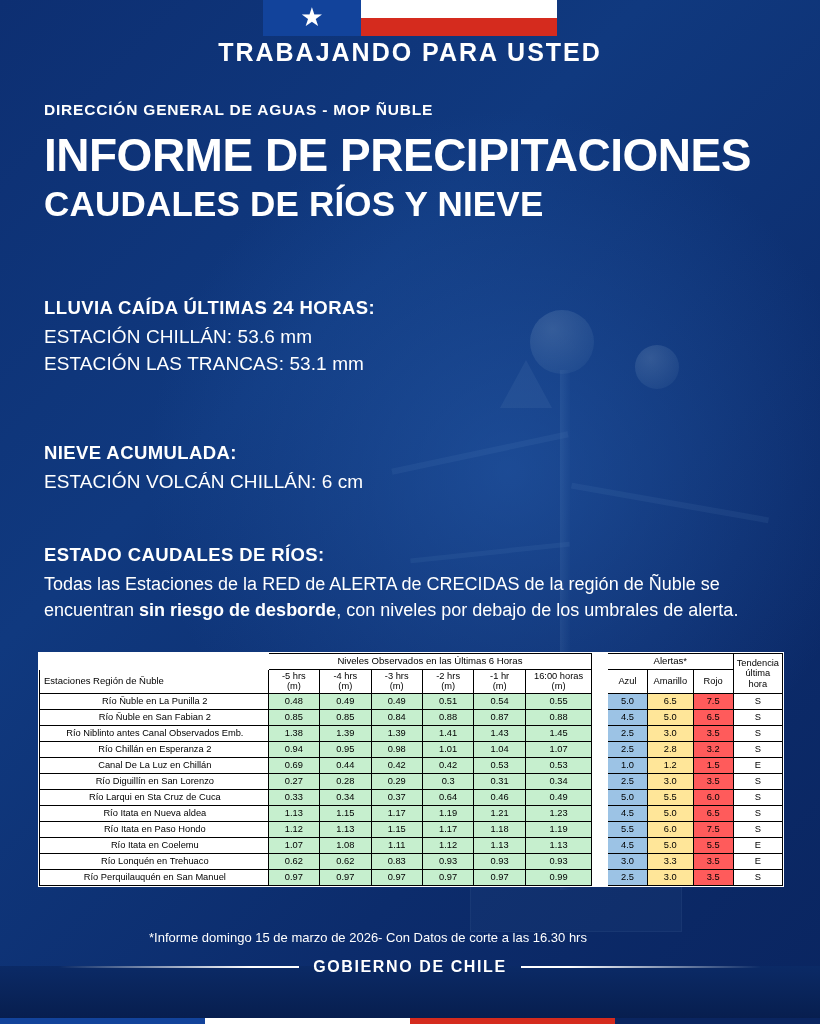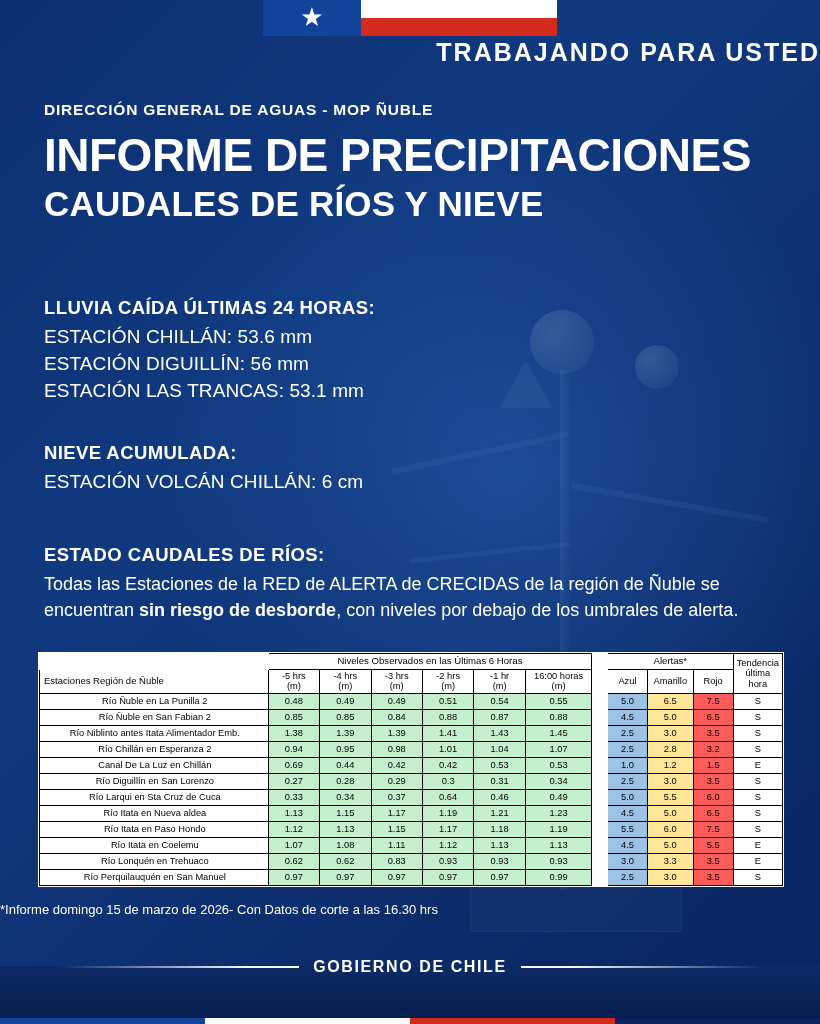--- a/index.html
+++ b/index.html
@@ -92,21 +92,21 @@
     flex-direction: column;
   }
   .flag-white { flex: 1; background: #ffffff; }
   .flag-red { flex: 1; background: #d52b1e; }
 
   .slogan {
     position: absolute;
     top: 38px;
     left: 0;
     width: 820px;
-    text-align: right;
+    text-align: center;
     color: #ffffff;
     font-size: 25px;
     font-weight: bold;
     letter-spacing: 2.0px;
   }
 
   
   .org {
     position: absolute;
     left: 44px;
@@ -207,22 +207,23 @@
   .cell-green { background: #c6efce !important; }
   .cell-blue  { background: #9cc3e5 !important; }
   .cell-yellow{ background: #ffe699 !important; }
   .cell-red   { background: #ff5b5b !important; }
   .nb { border: 1px solid #ffffff !important; background:#ffffff !important; }
 
   
   .footnote {
     position: absolute;
     left: 0;
-    top: 902px;
+    top: 930px;
     width: 736px;
+    text-align: center;
     color: #ffffff;
     font-size: 13px;
   }
   .footer-bar {
     position: absolute;
     left: 0;
     bottom: 0;
     width: 820px;
     height: 58px;
     background: linear-gradient(180deg, #0b2a66 0%, #071d4c 100%);
@@ -290,21 +291,20 @@
 
   <div class="slogan">TRABAJANDO PARA USTED</div>
 
   <div class="org">DIRECCIÓN GENERAL DE AGUAS - MOP ÑUBLE</div>
   <div class="title-main">INFORME DE PRECIPITACIONES</div>
   <div class="title-sub">CAUDALES DE RÍOS Y NIEVE</div>
 
   <div class="section" id="sec-rain">
     <div class="sec-head">LLUVIA CAÍDA ÚLTIMAS 24 HORAS:</div>
     <div class="sec-line">ESTACIÓN CHILLÁN: 53.6 mm</div>
-    <div class="sec-line">ESTACIÓN DIGUILLÍN: 56 mm</div>
     <div class="sec-line">ESTACIÓN LAS TRANCAS: 53.1 mm</div>
   </div>
 
   <div class="section" id="sec-snow">
     <div class="sec-head">NIEVE ACUMULADA:</div>
     <div class="sec-line">ESTACIÓN VOLCÁN CHILLÁN: 6 cm</div>
   </div>
 
   <div class="section" id="sec-rivers">
     <div class="sec-head">ESTADO CAUDALES DE RÍOS:</div>
@@ -372,21 +372,21 @@
             <td class="cell-green">0.88</td>
             <td class="cell-green">0.87</td>
             <td class="cell-green">0.88</td>
             <td class="nb"></td>
             <td class="cell-blue">4.5</td>
             <td class="cell-yellow">5.0</td>
             <td class="cell-red">6.5</td>
             <td>S</td>
           </tr>
           <tr>
-            <td class="col-station">Río Niblinto antes Itata Alimentador Emb.</td>
+            <td class="col-station">Río Niblinto antes Canal Observados Emb.</td>
             <td class="cell-green">1.38</td>
             <td class="cell-green">1.39</td>
             <td class="cell-green">1.39</td>
             <td class="cell-green">1.41</td>
             <td class="cell-green">1.43</td>
             <td class="cell-green">1.45</td>
             <td class="nb"></td>
             <td class="cell-blue">2.5</td>
             <td class="cell-yellow">3.0</td>
             <td class="cell-red">3.5</td>

